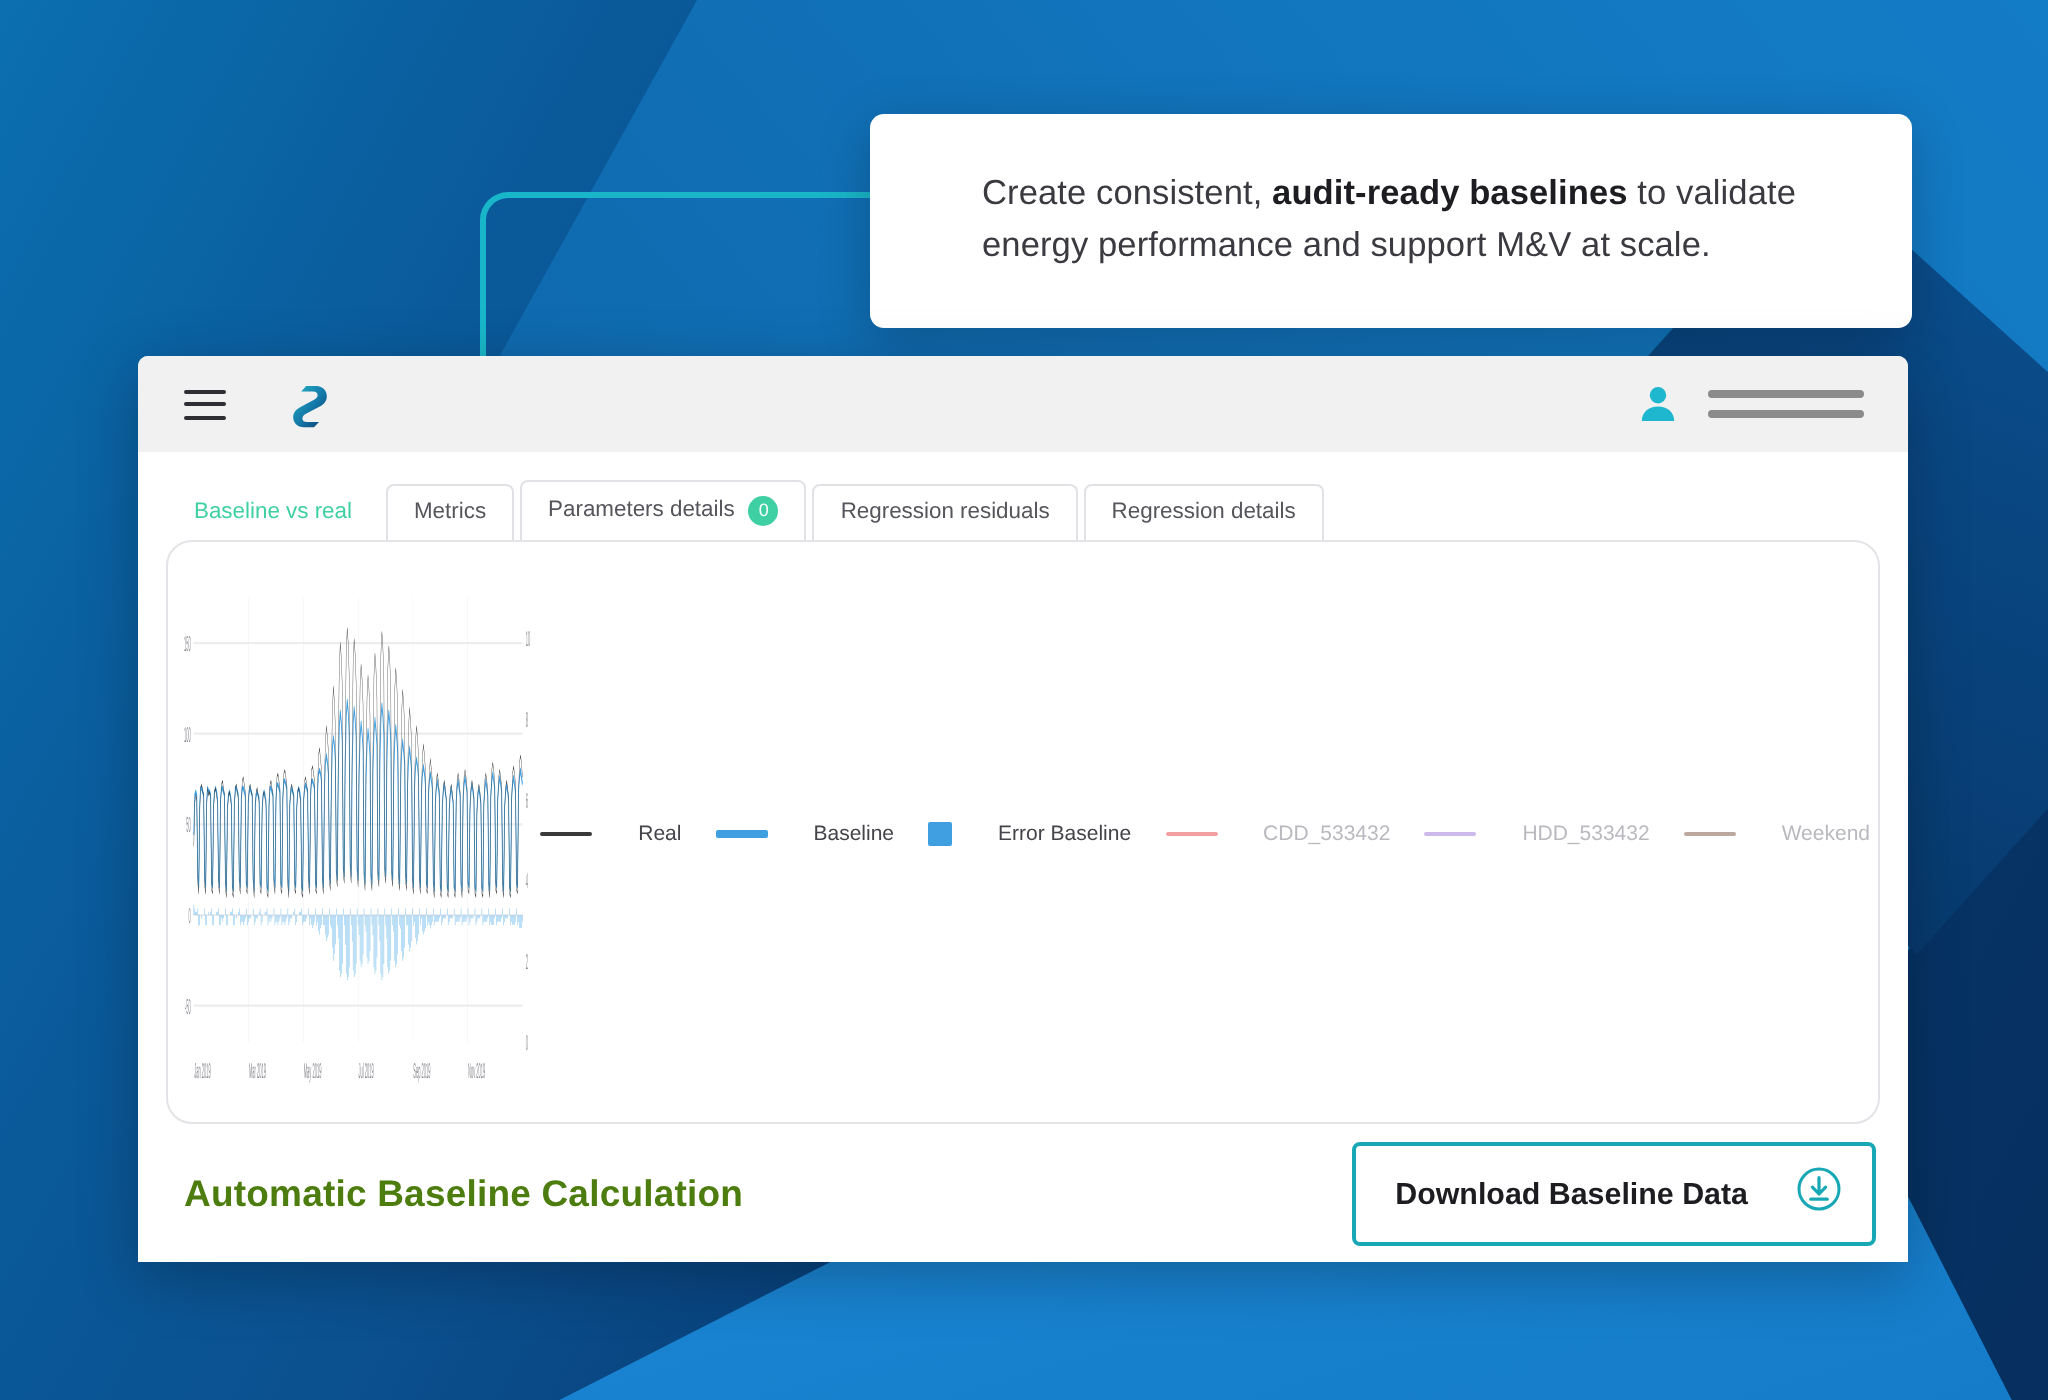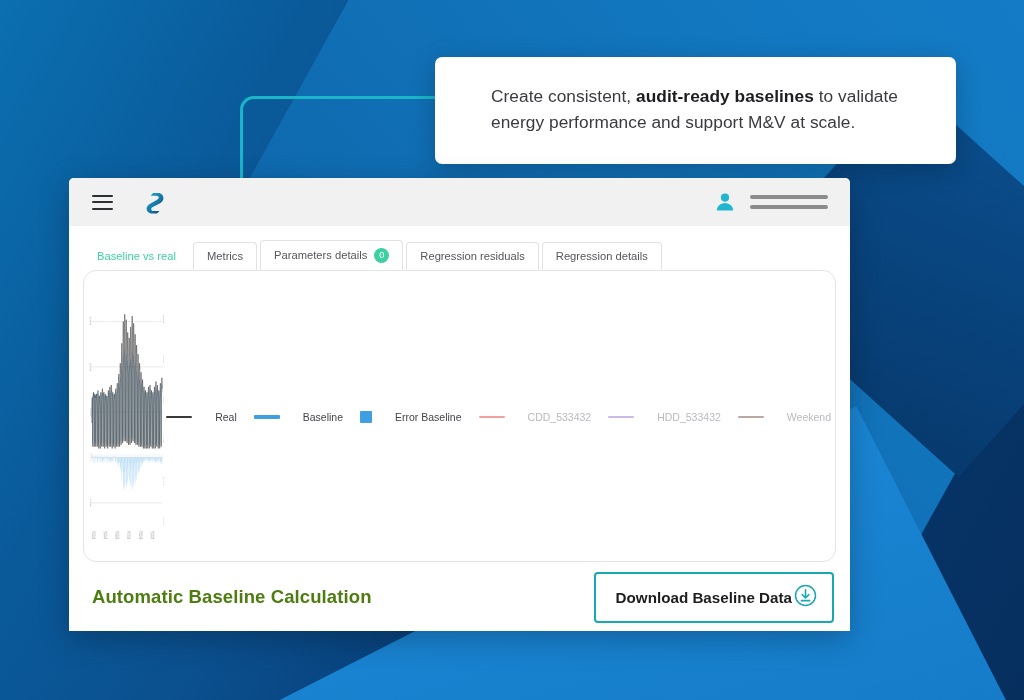--- a/index.html
+++ b/index.html
@@ -70,21 +70,21 @@
     line-height: 1.52;
     color: #3a3a40;
     letter-spacing: 0.05px;
   }
   .callout-text b { color: #1d1d21; font-weight: 700; }
 
   
   .app-window {
     position: absolute;
     left: 69px; top: 178px;
-    width: 781px; height: 453px;
+    width: 885px; height: 453px;
     background: #ffffff;
     border-radius: 5px 5px 0 0;
     box-shadow: 0 8px 30px rgba(0,0,0,0.25);
     overflow: hidden;
     display: flex;
     flex-direction: column;
   }
 
   .app-header {
     height: 48px;
@@ -179,21 +179,21 @@
     border-top: 1px solid #ffffff;
   }
   .footer-title {
     font-size: 18.5px;
     font-weight: 700;
     color: #4d7c0f;
     letter-spacing: 0.1px;
   }
   .download-btn {
     margin-left: auto;
-    display: flex; align-items: center; gap: 2px;
+    display: flex; align-items: center; gap: 24px;
     border: 2px solid #18a8b5;
     border-radius: 4px;
     padding: 10px 15px 10px 20px;
     background: #ffffff;
     cursor: pointer;
   }
   .download-label { font-size: 15.2px; font-weight: 700; color: #1d1d21; white-space: nowrap; }
 </style>
 </head>
 <body>

